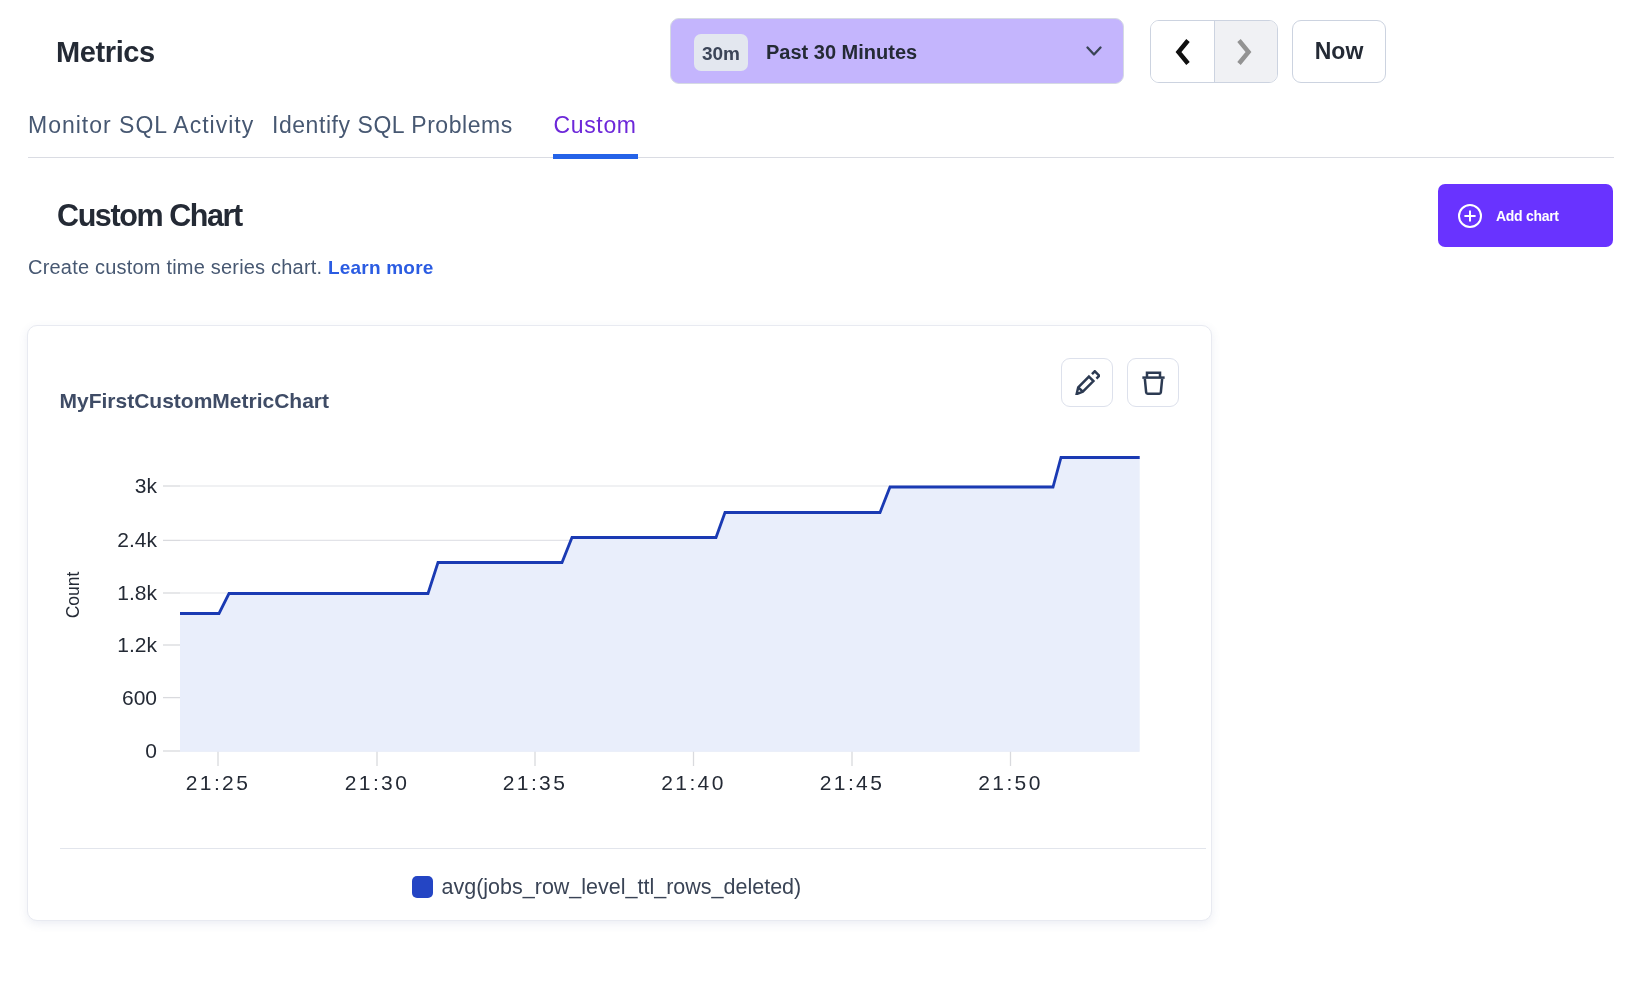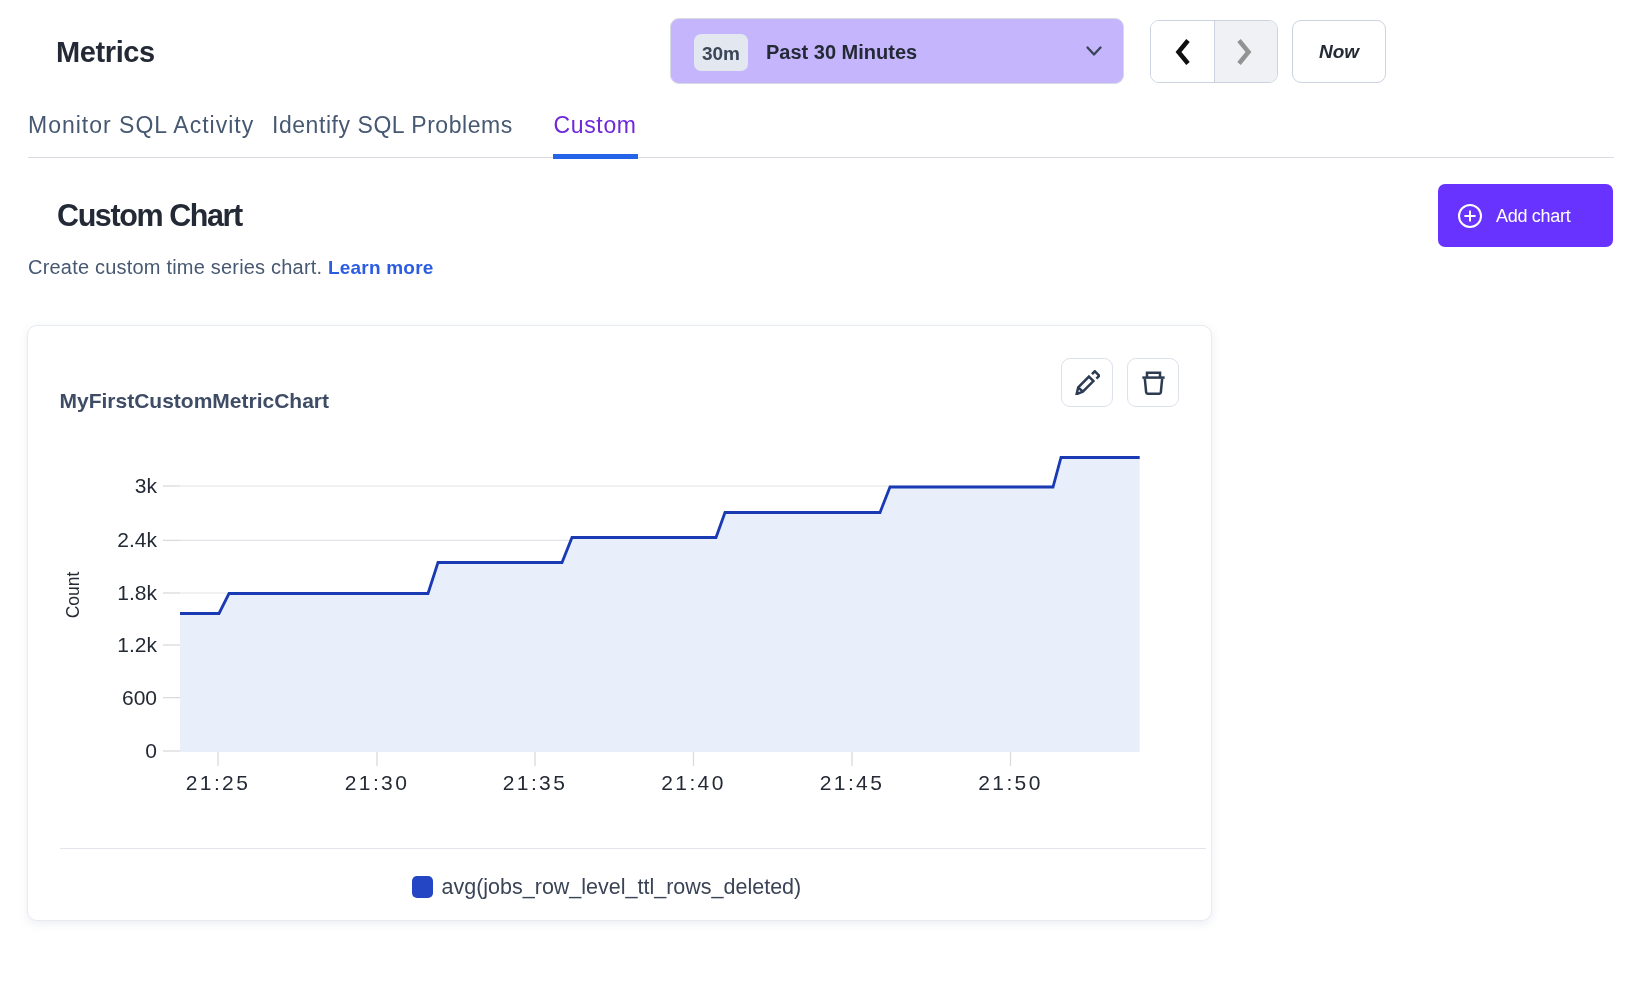--- a/index.html
+++ b/index.html
@@ -24,37 +24,37 @@
   <div class="abs" style="left:63px; top:0; width:1px; height:61px; background:#ccd3e0;"></div>
   <div class="abs" style="left:64px; top:0; width:62px; height:61px; background:#f0f1f4;"></div>
   <svg class="abs" style="left:23px; top:17px;" width="17" height="28" viewBox="0 0 17 28">
       <path d="M14 2.5 L4.5 14 L14 25.5" fill="none" stroke="#101010" stroke-width="4.5" stroke-linejoin="miter"></path>
     </svg>
   <svg class="abs" style="left:85px; top:17px;" width="17" height="28" viewBox="0 0 17 28">
       <path d="M3 2.5 L12.5 14 L3 25.5" fill="none" stroke="#939393" stroke-width="4.5" stroke-linejoin="miter"></path>
     </svg>
 </div>
 
-<div class="abs" style="left:1292px; top:20px; width:94px; height:63px; border:1px solid #ccd3e0; border-radius:9px; background:#fff; text-align:center; line-height:61px; font-size:19px; font-weight:bold; color:#242a35;font-style:italic;">Now</div>
+<div class="abs" style="left:1292px; top:20px; width:94px; height:63px; border:1px solid #ccd3e0; border-radius:9px; background:#fff; text-align:center; line-height:61px; font-size:23px; font-weight:bold; color:#242a35;">Now</div>
 
 <div class="abs" style="left:28px; top:111.5px; font-size:23px; letter-spacing:1.0px; color:#475872;">Monitor SQL Activity</div>
 <div class="abs" style="left:272px; top:111.5px; font-size:23px; letter-spacing:0.55px; color:#475872;">Identify SQL Problems</div>
 <div class="abs" style="left:553.5px; top:111.5px; font-size:23px; letter-spacing:0.65px; color:#6d28d9;">Custom</div>
 <div class="abs" style="left:28px; top:157px; width:1586px; height:1px; background:#dadce3;"></div>
 <div class="abs" style="left:553px; top:154px; width:85px; height:5px; background:#2563e8;"></div>
 
 <div class="abs" style="left:21px; top:204px; font-size:30.5px; font-weight:bold; color:#242a35; letter-spacing:-1.4px; line-height:22.3px;margin-left:36px;">Custom Chart</div>
 <div class="abs" style="left:28px; top:259.5px; font-size:20px; color:#475872; letter-spacing:0.2px; line-height:15px;">Create custom time series chart. <span style="font-weight:bold; color:#2b5ce2; font-size:19px;">Learn more</span></div>
 
 <div class="abs" style="left:1438px; top:184px; width:175px; height:63px; background:#6933ff; border-radius:7px;">
   <svg class="abs" style="left:20px; top:19.5px;" width="24" height="24" viewBox="0 0 24 24">
       <circle cx="12" cy="12" r="11" fill="none" stroke="#ffffff" stroke-width="2"></circle>
       <path d="M12 6.4 V17.6 M6.4 12 H17.6" stroke="#ffffff" stroke-width="2"></path>
     </svg>
-  <div class="abs" style="left:58px; top:0; height:64px; line-height:64px; font-size:18px; font-weight:normal; color:#ffffff; letter-spacing:-0.3px;">Add chart</div>
+  <div class="abs" style="left:58px; top:0; height:64px; line-height:64px; font-size:14px; font-weight:bold; color:#ffffff; letter-spacing:-0.3px;">Add chart</div>
 </div>
 
 <div class="abs" style="left:27px; top:324.5px; width:1185px; height:596px; background:#fff; border:1px solid #e8eaf1; border-radius:10px; box-shadow:0 3px 10px rgba(70,90,150,0.10);"></div>
 
 <div class="abs" style="left:59.5px; top:373px; font-size:21px; font-weight:bold; color:#3f4c66; line-height:16px;margin-top:20px;">MyFirstCustomMetricChart</div>
 
 <div class="abs" style="left:1061px; top:357.5px; width:52px; height:49px; border:1px solid #dde1ec; border-radius:9px; background:#fff;">
   <svg class="abs" style="left:13px; top:11px;" width="25" height="25" viewBox="0 0 24 24" fill="none" stroke="#2c3a52" stroke-width="2.4" stroke-linejoin="miter">
     <path d="M13.4 6.3 L17.7 10.6 L7.5 20.8 L1.6 23.1 L3.1 16.6 Z"></path>
     <path d="M3.1 16.6 L7.5 20.8"></path>

